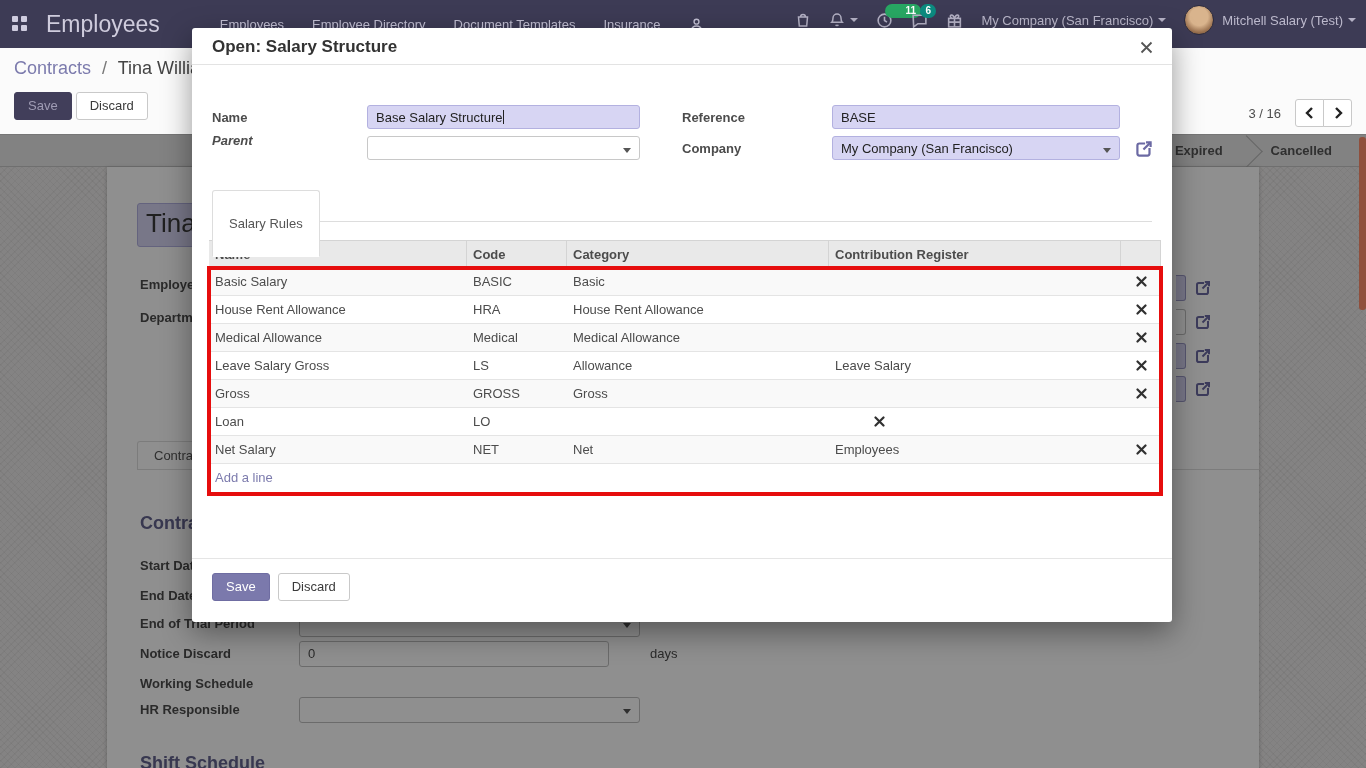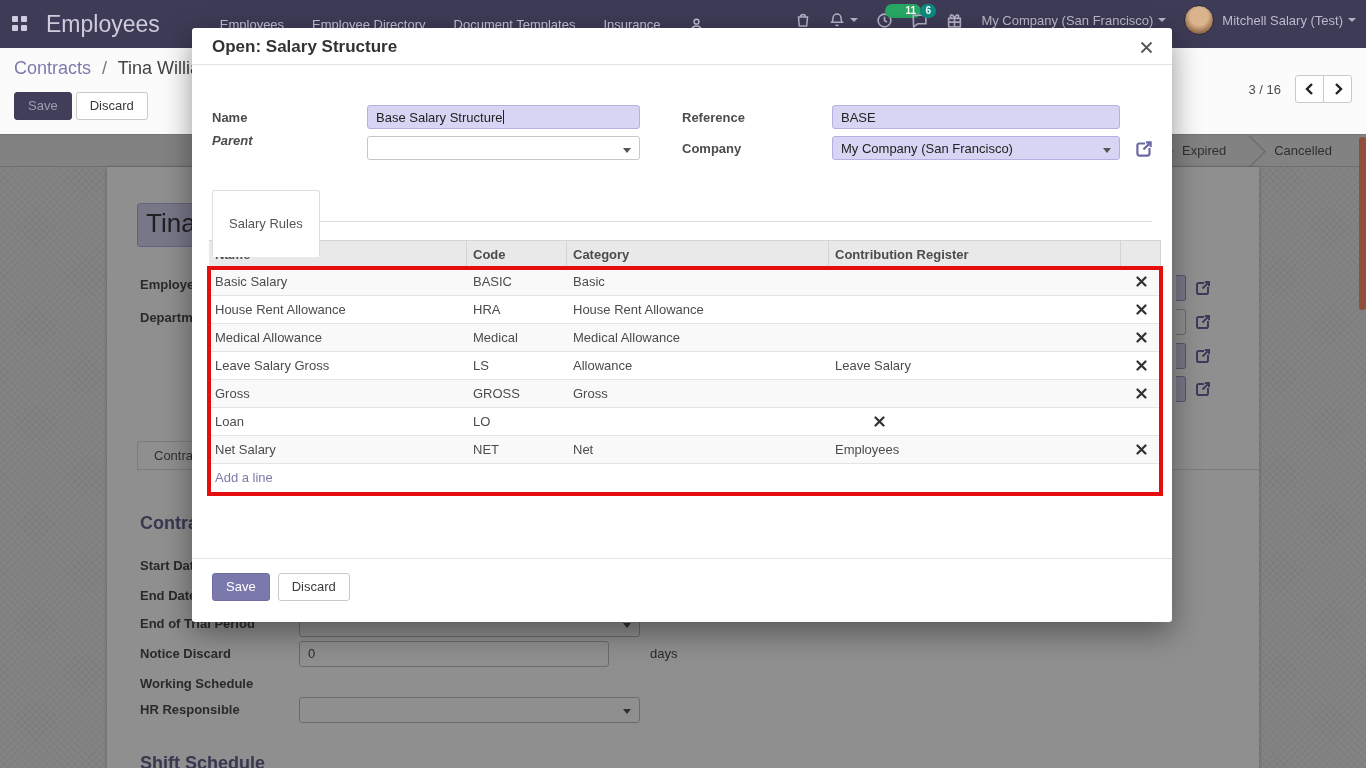--- a/index.html
+++ b/index.html
@@ -35,32 +35,32 @@
   .breadcrumb { position:absolute; left:14px; top:10px; font-size:18px; }
   .breadcrumb .bc-link { color:#7c7bad; cursor:pointer; }
   .breadcrumb .bc-sep { color:#777; margin:0 6px; }
   .breadcrumb .bc-current { color:#444; }
   .cp-buttons { position:absolute; left:14px; top:44px; display:flex; gap:4px; }
   .btn { display:inline-block; border-radius:3px; font-size:13px; padding:5px 13px;
          border:1px solid transparent; cursor:pointer; line-height:16px; }
   .btn-dark { background:#413e5a; color:#9f9cb4; border-color:#413e5a; }
   .btn-light { background:#fff; color:#3a3a3a; border-color:#c9c9c9; }
   .btn-primary { background:#7b79ac; color:#fff; border-color:#6f6da2; }
-  .pager { position:absolute; right:14px; top:27px; display:flex; align-items:center; }
+  .pager { position:absolute; right:14px; top:51px; display:flex; align-items:center; }
   .pager-value { margin-right:14px; color:#4c4c4c; }
   .pager-btn { width:29px; height:28px; background:#fff; border:1px solid #c9c9c9; display:flex;
                align-items:center; justify-content:center; cursor:pointer; }
   .pager-btn.prev { border-radius:3px 0 0 3px; }
   .pager-btn.next { border-radius:0 3px 3px 0; margin-left:-1px; }
 
   
   .statusbar { position:absolute; left:0; top:134px; width:100%; height:33px; background:#e8e8e8;
                border-top:1px solid #d2d2d2; border-bottom:1px solid #c6c6c6; z-index:1; }
   .stages { position:absolute; right:10px; top:0; height:32px; display:flex; }
-  .stage { position:relative; line-height:32px; padding:0 24px; font-weight:normal; color:#555;
+  .stage { position:relative; line-height:32px; padding:0 24px; font-weight:bold; color:#555;
            cursor:pointer; white-space:nowrap; }
   .stage.active { color:#7c7bad; }
   .stage:not(:last-child)::after { content:""; position:absolute; right:-11px; top:5px; width:22px; height:22px;
            border-top:1px solid #b5b5b5; border-right:1px solid #b5b5b5; transform:rotate(45deg); }
 
   
   .content { position:absolute; left:0; top:167px; width:100%; height:601px; background:#eceae9;
              background-image:repeating-linear-gradient(45deg, rgba(0,0,0,0.04) 0 1px, transparent 1px 5px),
                               repeating-linear-gradient(-45deg, rgba(0,0,0,0.04) 0 1px, transparent 1px 5px);
              z-index:1; }

